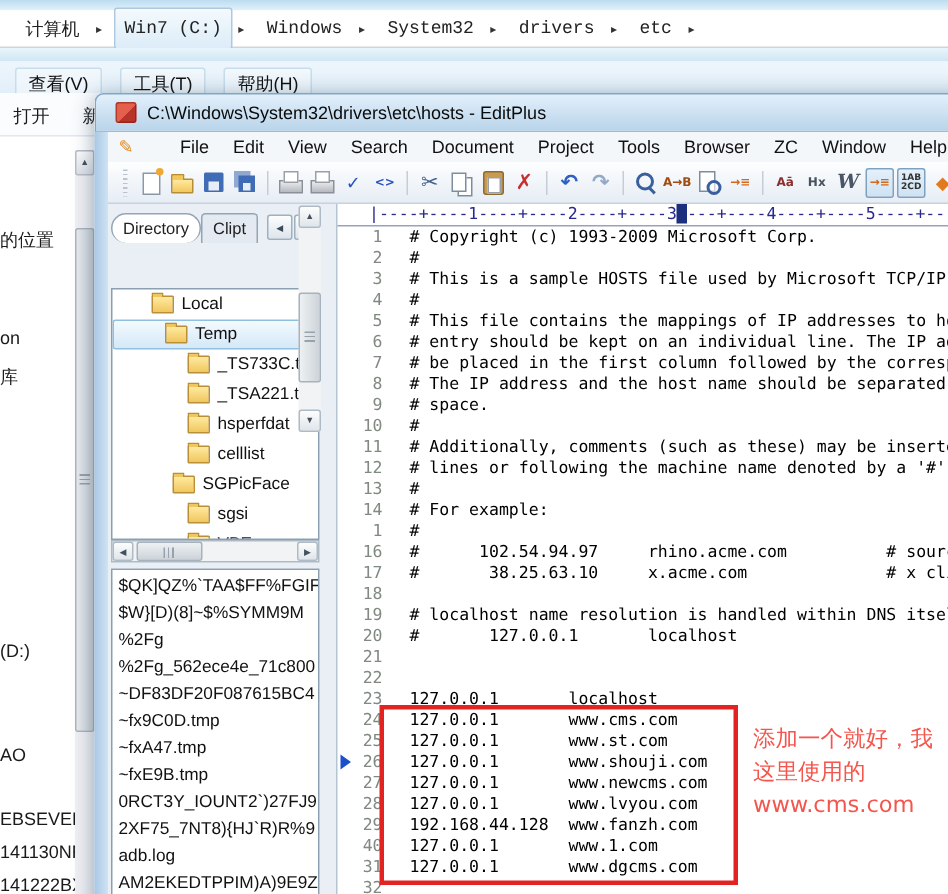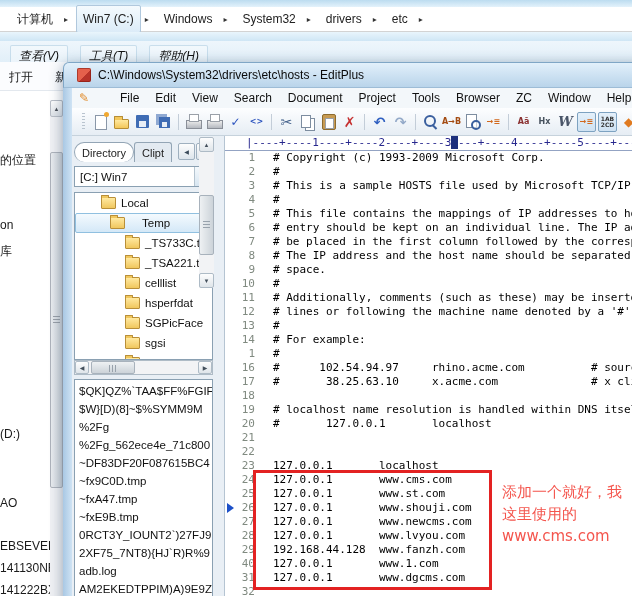--- a/index.html
+++ b/index.html
@@ -6,28 +6,28 @@
   .screen{position:relative;width:632px;height:596px;overflow:hidden;background:#fff;
           font-family:"Liberation Sans",sans-serif;color:#111;}
 
   
   .x-topglass{position:absolute;left:0;top:0;width:632px;height:7px;
               background:linear-gradient(#bcdcf0,#e3f2fb);}
   .x-addrbar{position:absolute;left:0;top:7px;width:632px;height:25px;background:#fff;
              border-bottom:1px solid #d3d3d3;display:flex;align-items:center;padding-left:8px;box-sizing:border-box;}
   .crumbs{display:flex;align-items:center;font-size:12px;color:#222;}
   .crumb{display:flex;align-items:center;padding:2px 2px;}
-  .crumb-label{padding:6px 6px;border:1px solid transparent;border-radius:2px;cursor:default;}
+  .crumb-label{padding:6px 6px;border:1px solid transparent;border-radius:2px;cursor:default;font-family:Liberation Mono, monospace;}
   .crumb.hl .crumb-label{border:1px solid #b0c8dd;background:linear-gradient(#f4fafd,#dcecf8);}
   .crumb-sep{font-size:8px;color:#333;padding:0 4px;}
   .x-glassstrip{position:absolute;left:0;top:32px;width:632px;height:9px;
                 background:linear-gradient(#e9f5fc,#cfe6f5);}
   .x-menurow{position:absolute;left:0;top:41px;width:632px;height:30px;
              background:linear-gradient(#eef6fc,#dcecf7);display:flex;align-items:center;gap:12px;
-             padding-left:10px;box-sizing:border-box;font-size:12px;font-style:italic;}
+             padding-left:10px;box-sizing:border-box;font-size:12px;}
   .x-menu-item{padding:2px 8px;border-radius:2px;background:rgba(255,255,255,.35);border:1px solid rgba(160,195,220,.5);}
   .x-cmdrow{position:absolute;left:0;top:62px;width:632px;height:28px;background:#fbfcfe;
             border-bottom:1px solid #e3e8ee;font-size:12px;color:#1a1a1a;}
   .x-open{position:absolute;left:9px;top:7px;}
   .x-new{position:absolute;left:55px;top:7px;}
   .x-frag{position:absolute;left:0;font-size:12px;color:#1a1a1a;white-space:nowrap;}
   .x-scroll{position:absolute;left:50px;top:100px;width:13px;height:496px;background:#f0f1f4;}
   .x-sc-up{position:absolute;left:0;top:0;width:13px;height:17px;background:linear-gradient(#fdfdfd,#dfe3e8);
            border:1px solid #b9bec6;box-sizing:border-box;border-radius:2px;font-size:6px;color:#4a4f57;
            display:flex;align-items:center;justify-content:center;}
@@ -97,21 +97,21 @@
   .spin-btn{width:15px;height:15px;border:1px solid #9fb0bf;background:linear-gradient(#fdfdfd,#dde5ec);
             border-radius:2px;font-size:6px;color:#3a4a5a;display:flex;align-items:center;justify-content:center;}
   .drive-combo{position:absolute;left:2px;top:30px;width:139px;height:21px;background:#fff;
                border:1px solid #8aa0b2;box-sizing:border-box;display:flex;align-items:center;font-size:11.5px;}
   .drive-label{padding-left:5px;flex:1;}
   .combo-caret{width:17px;height:100%;border-left:1px solid #b5c4d0;background:linear-gradient(#f3f8fc,#d8e6f1);
                display:flex;align-items:center;justify-content:center;font-size:7px;color:#333;}
   .tree-box{position:absolute;left:2px;top:56px;width:139px;height:168px;background:#fff;
             border:1px solid #8aa0b2;box-sizing:border-box;overflow:hidden;}
   .tree-row{height:20px;display:flex;align-items:center;font-size:11.5px;white-space:nowrap;box-sizing:border-box;}
-  .tree-row.sel{background:linear-gradient(#f4fafe,#d4e8f7);border:1px solid #90c0e0;border-radius:2px;gap:12px;}
+  .tree-row.sel{background:linear-gradient(#f4fafe,#d4e8f7);border:1px solid #90c0e0;border-radius:2px;}
   .fld{width:13px;height:10px;background:linear-gradient(#ffe9a0,#f0c75e);border:1px solid #b98f38;
        border-radius:1px;margin-right:5px;position:relative;flex:none;}
   .fld::before{content:"";position:absolute;left:-1px;top:-3px;width:6px;height:2px;background:#f0c75e;
        border:1px solid #b98f38;border-bottom:none;border-radius:1px 1px 0 0;}
   .tree-vscroll{position:absolute;right:1px;top:1px;width:15px;height:151px;background:#f2f3f5;}
   .sc-btn{position:absolute;width:15px;height:15px;background:linear-gradient(#fdfdfd,#dfe5ea);
           border:1px solid #aebbc6;box-sizing:border-box;border-radius:2px;font-size:6px;color:#44505c;
           display:flex;align-items:center;justify-content:center;}
   .tree-vthumb{position:absolute;left:0;top:58px;width:15px;height:60px;background:linear-gradient(90deg,#eef1f3,#ccd3d9);
                border:1px solid #a8b2bc;box-sizing:border-box;border-radius:2px;}
@@ -328,51 +328,47 @@
 
       <div class="ep-side">
         <div class="side-tabs">
           <span class="side-tab active">Directory</span>
           <span class="side-tab clip">Clipt</span>
           <span class="tab-spin">
             <span class="spin-btn">◀</span>
             <span class="spin-btn">▶</span>
           </span>
         </div>
-        <div class="drive-combo">
-          <span class="drive-label">[C:] Win7</span>
-          <span class="combo-caret">▼</span>
-        </div>
         <div class="tree-box">
 
         <div class="tree-row" style="padding-left: 26px;">
               <span class="fld"></span>
               <span>Local</span>
             </div>
             <div class="tree-row sel" style="padding-left: 34px;">
               <span class="fld"></span>
               <span>Temp</span>
             </div>
             <div class="tree-row" style="padding-left: 50px;">
               <span class="fld"></span>
               <span>_TS733C.t</span>
             </div>
             <div class="tree-row" style="padding-left: 50px;">
               <span class="fld"></span>
               <span>_TSA221.t</span>
             </div>
             <div class="tree-row" style="padding-left: 50px;">
               <span class="fld"></span>
+              <span>hsperfdat</span>
+            </div>
+            <div class="tree-row" style="padding-left: 50px;">
+              <span class="fld"></span>
               <span>celllist</span>
             </div>
-            <div class="tree-row" style="padding-left: 50px;">
-              <span class="fld"></span>
-              <span>hsperfdat</span>
-            </div>
-            <div class="tree-row" style="padding-left: 50px;">
+            <div class="tree-row" style="padding-left: 40px;">
               <span class="fld"></span>
               <span>SGPicFace</span>
             </div>
             <div class="tree-row" style="padding-left: 50px;">
               <span class="fld"></span>
               <span>sgsi</span>
             </div>
             <div class="tree-row" style="padding-left: 50px;">
               <span class="fld"></span>
               <span>VBE</span>

